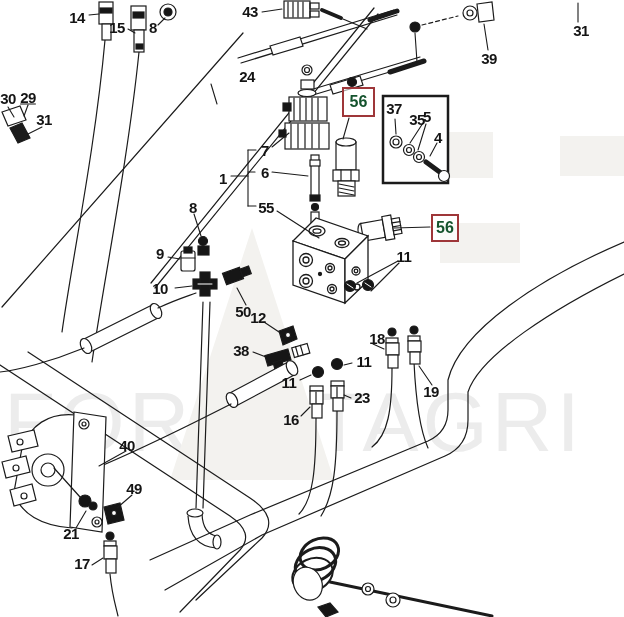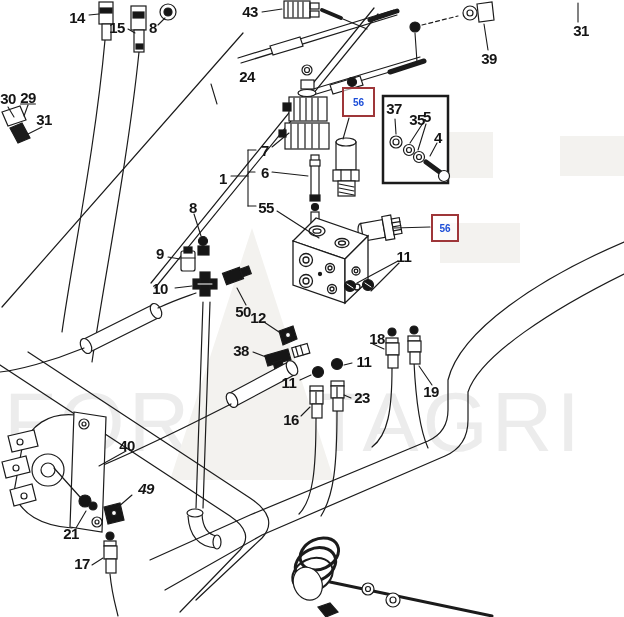--- a/index.html
+++ b/index.html
@@ -4,21 +4,21 @@
 <style>
   html,body{margin:0;padding:0;background:#fff;}
   #stage{position:relative;width:624px;height:617px;background:#fff;overflow:hidden;
          font-family:"Liberation Sans",sans-serif;}
   #watermark-text{position:absolute;left:4px;top:374px;font-size:84px;font-weight:400;
          letter-spacing:4px;color:#ececec;white-space:nowrap;z-index:0;user-select:none;}
   #artwork{position:absolute;left:0;top:0;z-index:1;}
   .callout{position:absolute;transform:translate(-50%,-50%);font-weight:bold;font-size:15px;
          color:#141414;z-index:3;letter-spacing:-0.5px;line-height:1;}
   .boxed-callout{position:absolute;z-index:3;display:flex;align-items:center;justify-content:center;
-         font-weight:bold;font-size:10px;color:#1d4ed8;background:rgba(255,255,255,.6);
+         font-weight:bold;font-size:16px;color:#14532d;background:rgba(255,255,255,.6);
          box-sizing:border-box;}
 </style>
 </head>
 <body>
 
 <div id="stage">
 
   <div id="watermark-text">FORESTAGRI</div>
 
   <svg id="artwork" width="624" height="617" viewBox="0 0 624 617" stroke="#1b1b1b" fill="none" stroke-width="1.2" stroke-linecap="round">
@@ -393,19 +393,19 @@
       <div class="callout" style="left: 258px; top: 317px;">12</div>
       <div class="callout" style="left: 241px; top: 350px;">38</div>
       <div class="callout" style="left: 404px; top: 256px;">11</div>
       <div class="callout" style="left: 377px; top: 338px;">18</div>
       <div class="callout" style="left: 364px; top: 361px;">11</div>
       <div class="callout" style="left: 289px; top: 382px;">11</div>
       <div class="callout" style="left: 362px; top: 397px;">23</div>
       <div class="callout" style="left: 291px; top: 419px;">16</div>
       <div class="callout" style="left: 431px; top: 391px;">19</div>
       <div class="callout" style="left: 127px; top: 445px;">40</div>
-      <div class="callout" style="left: 146px; top: 488px; font-style: italic;">49</div>
+      <div class="callout" style="left: 134px; top: 488px;">49</div>
       <div class="callout" style="left: 71px; top: 533px;">21</div>
       <div class="callout" style="left: 82px; top: 563px;">17</div>
       <div class="boxed-callout" style="left: 342px; top: 87px; width: 33px; height: 30px; border: 2.5px solid rgb(158, 54, 57);">56</div>
       <div class="boxed-callout" style="left: 431px; top: 214px; width: 28px; height: 28px; border: 2.5px solid rgb(158, 54, 57);">56</div>
     </div>
 </div>
 
 </body></html>

